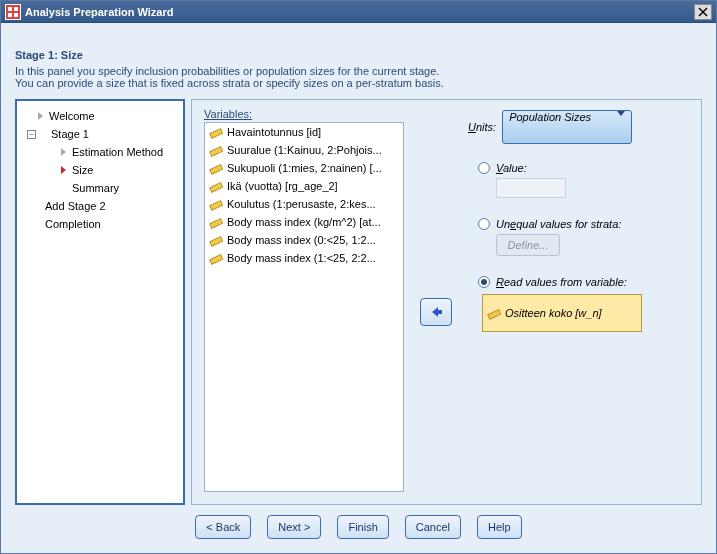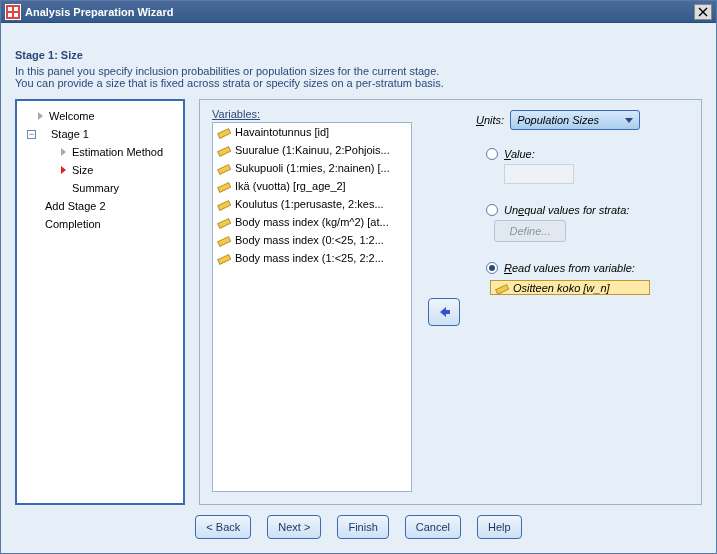--- a/index.html
+++ b/index.html
@@ -5,49 +5,49 @@
   * { box-sizing: border-box; font-family: Tahoma, Arial, sans-serif; font-size: 11px; }
   body { margin: 0; background: #fff; }
   .window { width: 717px; height: 554px; background: #e6eef7; border: 1px solid #5a7aa5; position: relative; }
   .titlebar { height: 22px; background: linear-gradient(#4a6a9a,#335a8c); color: #fff; font-weight: bold; display: flex; align-items: center; padding: 0 4px; border-bottom: 1px solid #2a4a7a; }
   .titlebar .icon { width: 16px; height: 16px; background: #d44; margin-right: 4px; display: inline-flex; align-items: center; justify-content: center; border: 1px solid #fff; }
   .titlebar .icon svg { width: 10px; height: 10px; }
   .titlebar .closebtn { margin-left: auto; width: 18px; height: 16px; background: #ddd; border: 1px solid #888; display: flex; align-items: center; justify-content: center; cursor: pointer; }
   .content { padding: 12px 14px 8px 14px; display: flex; flex-direction: column; height: calc(100% - 22px); }
   .heading { color: #2a4a7a; font-weight: bold; margin: 14px 0 4px 0; }
   .desc { color: #2a4a7a; margin: 0 0; }
-  .panels { display: flex; gap: 14px; flex: 1; min-height: 0; margin-top: 10px; }
+  .panels { display: flex; gap: 6px; flex: 1; min-height: 0; margin-top: 10px; }
   .tree { width: 170px; border: 2px solid #3a6ab0; background: #fff; padding: 6px 4px; }
   .tree-row { display: flex; align-items: center; height: 18px; cursor: pointer; }
   .tree-ind0 { padding-left: 6px; }
   .tree-ind1 { padding-left: 24px; }
   .tree-ind2 { padding-left: 40px; }
   .tbox { width: 9px; height: 9px; border: 1px solid #6a8ab0; margin-right: 4px; display: flex; align-items: center; justify-content: center; color: #3a6ab0; font-size: 9px; line-height: 1; }
   .tarrow { width: 0; height: 0; border-top: 4px solid transparent; border-bottom: 4px solid transparent; border-left: 5px solid #aaa; margin-right: 6px; }
   .tarrow.red { border-left-color: #d22; }
   .tspacer { width: 11px; }
   .right { flex: 1; border: 1px solid #9db3cc; background: #e6eef7; padding: 8px 12px 12px 12px; display: flex; gap: 16px; }
   .varlabel { text-decoration: underline; color: #2a4a7a; margin-bottom: 2px; display: block; }
   .varcol { width: 200px; display:flex; flex-direction:column; }
   .varlist { flex:1; border: 1px solid #9db3cc; background: #fff; overflow: hidden; }
   .vitem { display: flex; align-items: center; padding: 2px 4px; gap: 4px; white-space: nowrap; overflow: hidden; text-overflow: ellipsis; }
   .ruler { width: 14px; height: 14px; display:inline-block; flex-shrink:0; }
   .ruler svg { width:14px; height:14px; }
   .midcol { display:flex; align-items:flex-start; padding-top: 190px; }
   .movebtn { width: 32px; height: 28px; border: 1px solid #3a6ab0; border-radius:4px; background: linear-gradient(#eef4fb,#cde1f5); display:flex; align-items:center; justify-content:center; cursor:pointer; }
   .optcol { flex:1; padding-top: 2px; font-style: italic; }
   .unitsrow { display:flex; align-items:center; gap:6px; margin-bottom:18px; }
-  .dropdown { width: 130px; height: 20px; border:1px solid #3a6ab0; border-radius:3px; background: linear-gradient(#d7e8fb,#a9ceee); display:flex; align-items:center; padding:0 6px; cursor:pointer; position:relative; }
+  .dropdown { width: 130px; height: 34px; border:1px solid #3a6ab0; border-radius:3px; background: linear-gradient(#d7e8fb,#a9ceee); display:flex; padding:0 6px; cursor:pointer; position:relative; }
   .dropdown .dd-arrow { margin-left:auto; width:0;height:0;border-left:4px solid transparent;border-right:4px solid transparent;border-top:5px solid #2a4a7a; }
   .radio-row { display:flex; align-items:center; gap:6px; margin-left:10px; margin-top:4px; }
   .radio { width:12px;height:12px;border:1px solid #5a7aa5;border-radius:50%; display:flex;align-items:center;justify-content:center; background:#fff; cursor:pointer;}
   .radio.checked::after{content:"";width:6px;height:6px;background:#2a4a7a;border-radius:50%;}
   .valuebox { width:70px; height:20px; border:1px solid #c7d3e0; background:#eef2f7; margin-left:28px; margin-top:4px; }
-  .defbtn { margin-left:18px; margin-top:4px; height:22px; width:72px; border:1px solid #b8c4d2; border-radius:3px; background:#e2e8f0; color:#8a96a4; text-align:center; line-height:20px; }
-  .readvar-box { margin-left:14px; margin-top:6px; width:160px; height:15px; border:1px solid #b89a3a; background:#ffe9a6; display:flex; align-items:center; padding:0 4px; gap:4px; }
+  .defbtn { margin-left:28px; margin-top:4px; height:22px; width:64px; border:1px solid #b8c4d2; border-radius:3px; background:#e2e8f0; color:#8a96a4; text-align:center; line-height:20px; }
+  .readvar-box { margin-left:14px; margin-top:6px; width:160px; height:38px; border:1px solid #b89a3a; background:#ffe9a6; display:flex; align-items:center; padding:0 4px; gap:4px; }
   .footer { display:flex; justify-content:center; gap:16px; padding:10px 0 6px 0; }
   .btn { height:24px; padding:0 10px; border:1px solid #3a6ab0; border-radius:4px; background:linear-gradient(#eef4fb,#cde1f5); color:#1a3a6a; cursor:pointer; display:flex; align-items:center; }
   .undl { text-decoration: underline; }
   .section-gap { height: 16px; }
 </style>
 </head>
 <body>
 
 <div class="window">
   <div class="titlebar">

